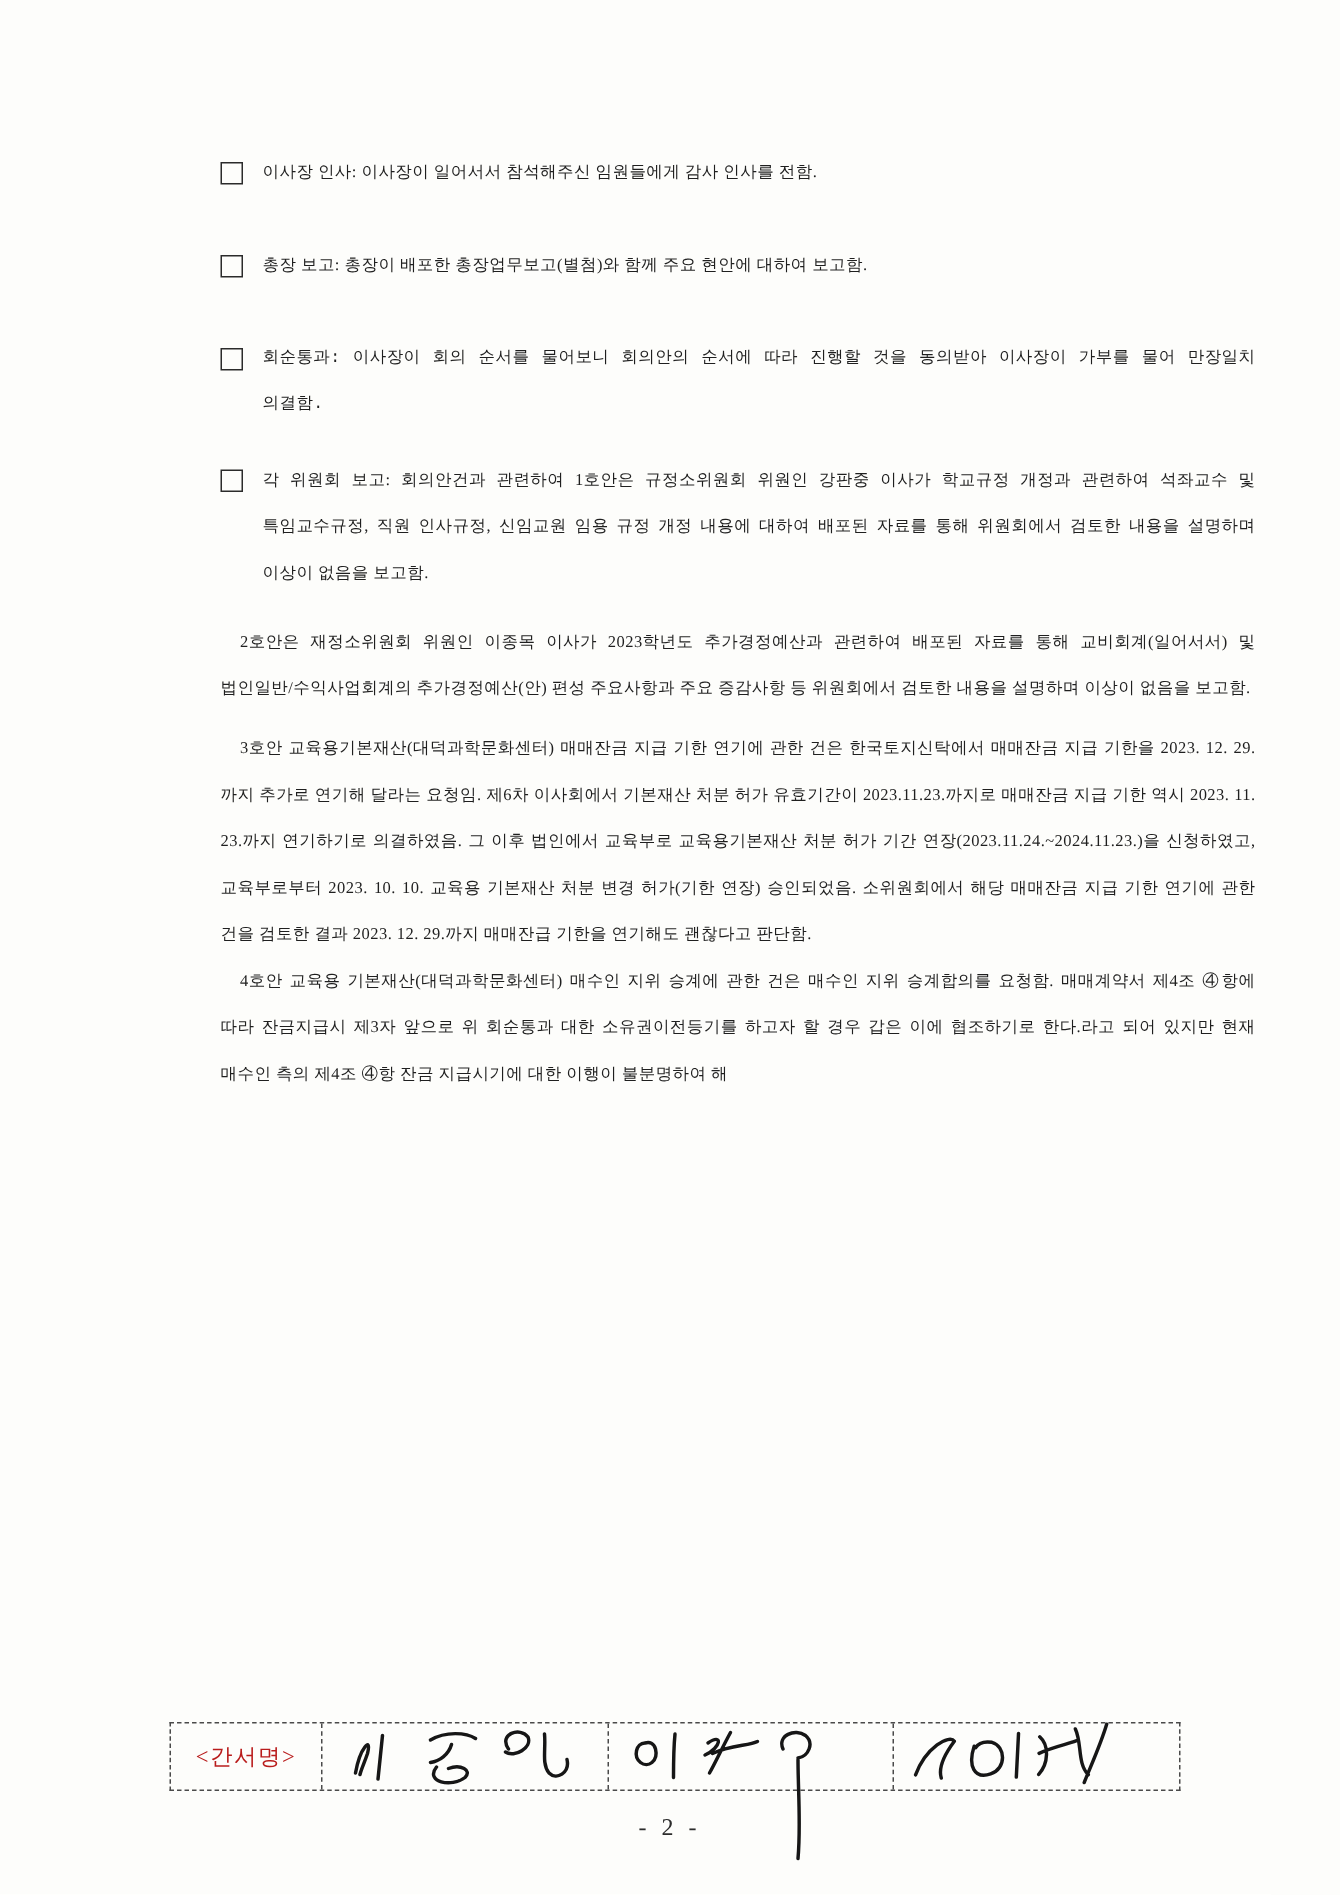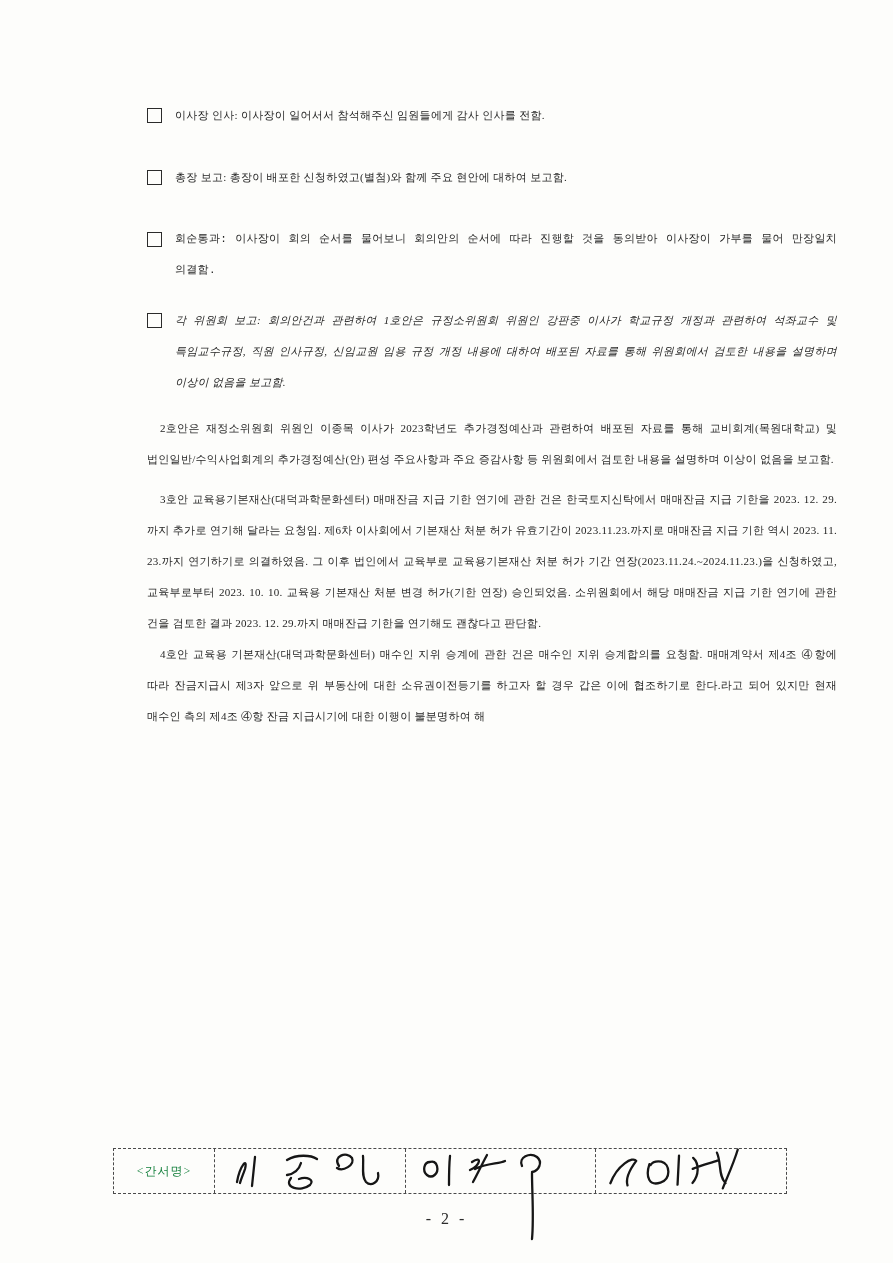--- a/index.html
+++ b/index.html
@@ -36,21 +36,21 @@
     left: 0;
     top: 8px;
     width: 13px;
     height: 13px;
     border: 1.6px solid #2b2b2b;
     background: transparent;
   }
 
   .mb-lg { margin-bottom: 31px; }
   .mb-md { margin-bottom: 19px; font-family: Liberation Mono, monospace; }
-  .mb-sm { margin-bottom: 15px; font-style: italic; }
+  .mb-sm { margin-bottom: 15px; }
 
   .para {
     margin: 0;
     text-indent: 13px;
   }
   .pmb-a { margin-bottom: 9px; }
   .pmb-b { margin-bottom: 5px; }
 
   .sig-table {
     position: absolute;
@@ -62,23 +62,23 @@
     border: 1px dashed #4a4a4a;
     background: transparent;
   }
   .sig-label {
     width: 100px;
     flex: none;
     border-right: 1px dashed #4a4a4a;
     display: flex;
     align-items: center;
     justify-content: center;
-    font-size: 12px;
+    font-size: 15px;
     letter-spacing: 1px;
-    color: #15803d;
+    color: #b91c1c;
   }
   .sig-cell {
     flex: 1;
     position: relative;
     border-right: 1px dashed #4a4a4a;
     overflow: visible;
   }
   .sig-cell:last-child { border-right: none; }
   .sig-cell svg {
     position: absolute;
@@ -106,36 +106,36 @@
 
   <div class="content">
 
     <div class="check-item mb-lg">
       <span class="checkbox"></span>
       <span>이사장 인사: 이사장이 일어서서 참석해주신 임원들에게 감사 인사를 전함.</span>
     </div>
 
     <div class="check-item mb-lg">
       <span class="checkbox"></span>
-      <span>총장 보고: 총장이 배포한 신청하였고(별첨)와 함께 주요 현안에 대하여 보고함.</span>
+      <span>총장 보고: 총장이 배포한 총장업무보고(별첨)와 함께 주요 현안에 대하여 보고함.</span>
     </div>
 
     <div class="check-item mb-md">
       <span class="checkbox"></span>
       <span>회순통과: 이사장이 회의 순서를 물어보니 회의안의 순서에 따라 진행할 것을 동의받아 이사장이 가부를 물어 만장일치 의결함.</span>
     </div>
 
     <div class="check-item mb-sm">
       <span class="checkbox"></span>
       <span>각 위원회 보고: 회의안건과 관련하여 1호안은 규정소위원회 위원인 강판중 이사가 학교규정 개정과 관련하여 석좌교수 및 특임교수규정, 직원 인사규정, 신임교원 임용 규정 개정 내용에 대하여 배포된 자료를 통해 위원회에서 검토한 내용을 설명하며 이상이 없음을 보고함.</span>
     </div>
 
-    <p class="para pmb-a">2호안은 재정소위원회 위원인 이종목 이사가 2023학년도 추가경정예산과 관련하여 배포된 자료를 통해 교비회계(목원대학교) 및 법인일반/수익사업회계의 추가경정예산(안) 편성 주요사항과 주요 증감사항 등 위원회에서 검토한 내용을 설명하며 이상이 없음을 보고함.</p>
+    <p class="para pmb-a">2호안은 재정소위원회 위원인 이종목 이사가 2023학년도 추가경정예산과 관련하여 배포된 자료를 통해 교비회계(일어서서) 및 법인일반/수익사업회계의 추가경정예산(안) 편성 주요사항과 주요 증감사항 등 위원회에서 검토한 내용을 설명하며 이상이 없음을 보고함.</p>
     <p class="para">3호안 교육용기본재산(대덕과학문화센터) 매매잔금 지급 기한 연기에 관한 건은 한국토지신탁에서 매매잔금 지급 기한을 2023. 12. 29.까지 추가로 연기해 달라는 요청임. 제6차 이사회에서 기본재산 처분 허가 유효기간이 2023.11.23.까지로 매매잔금 지급 기한 역시 2023. 11. 23.까지 연기하기로 의결하였음. 그 이후 법인에서 교육부로 교육용기본재산 처분 허가 기간 연장(2023.11.24.~2024.11.23.)을 신청하였고, 교육부로부터 2023. 10. 10. 교육용 기본재산 처분 변경 허가(기한 연장) 승인되었음. 소위원회에서 해당 매매잔금 지급 기한 연기에 관한 건을 검토한 결과 2023. 12. 29.까지 매매잔급 기한을 연기해도 괜찮다고 판단함.</p>
-    <p class="para">4호안 교육용 기본재산(대덕과학문화센터) 매수인 지위 승계에 관한 건은 매수인 지위 승계합의를 요청함. 매매계약서 제4조 ④항에 따라 잔금지급시 제3자 앞으로 위 부동산에 대한 소유권이전등기를 하고자 할 경우 갑은 이에 협조하기로 한다.라고 되어 있지만 현재 매수인 측의 제4조 ④항 잔금 지급시기에 대한 이행이 불분명하여 해</p>
+    <p class="para">4호안 교육용 기본재산(대덕과학문화센터) 매수인 지위 승계에 관한 건은 매수인 지위 승계합의를 요청함. 매매계약서 제4조 ④항에 따라 잔금지급시 제3자 앞으로 위 회순통과 대한 소유권이전등기를 하고자 할 경우 갑은 이에 협조하기로 한다.라고 되어 있지만 현재 매수인 측의 제4조 ④항 잔금 지급시기에 대한 이행이 불분명하여 해</p>
 
   </div>
 
   <div class="sig-table">
     <div class="sig-label">&lt;간서명&gt;</div>
 
     <div class="sig-cell" aria-label="서 동원">
       <svg width="190" height="44" viewBox="0 0 190 44" fill="none" stroke="#161616" stroke-width="2.3" stroke-linecap="round" stroke-linejoin="round">
         <path d="M22,33 C25,16 33,8 30,20 C28,26 26,30 25,34 M40,8 C39,18 38,28 37,37"></path>
         <path d="M72,11 C82,5 96,6 102,10 M86,14 C84,21 78,25 72,26 M76,29 C68,39 86,43 95,36 C100,31 92,27 84,30"></path>

